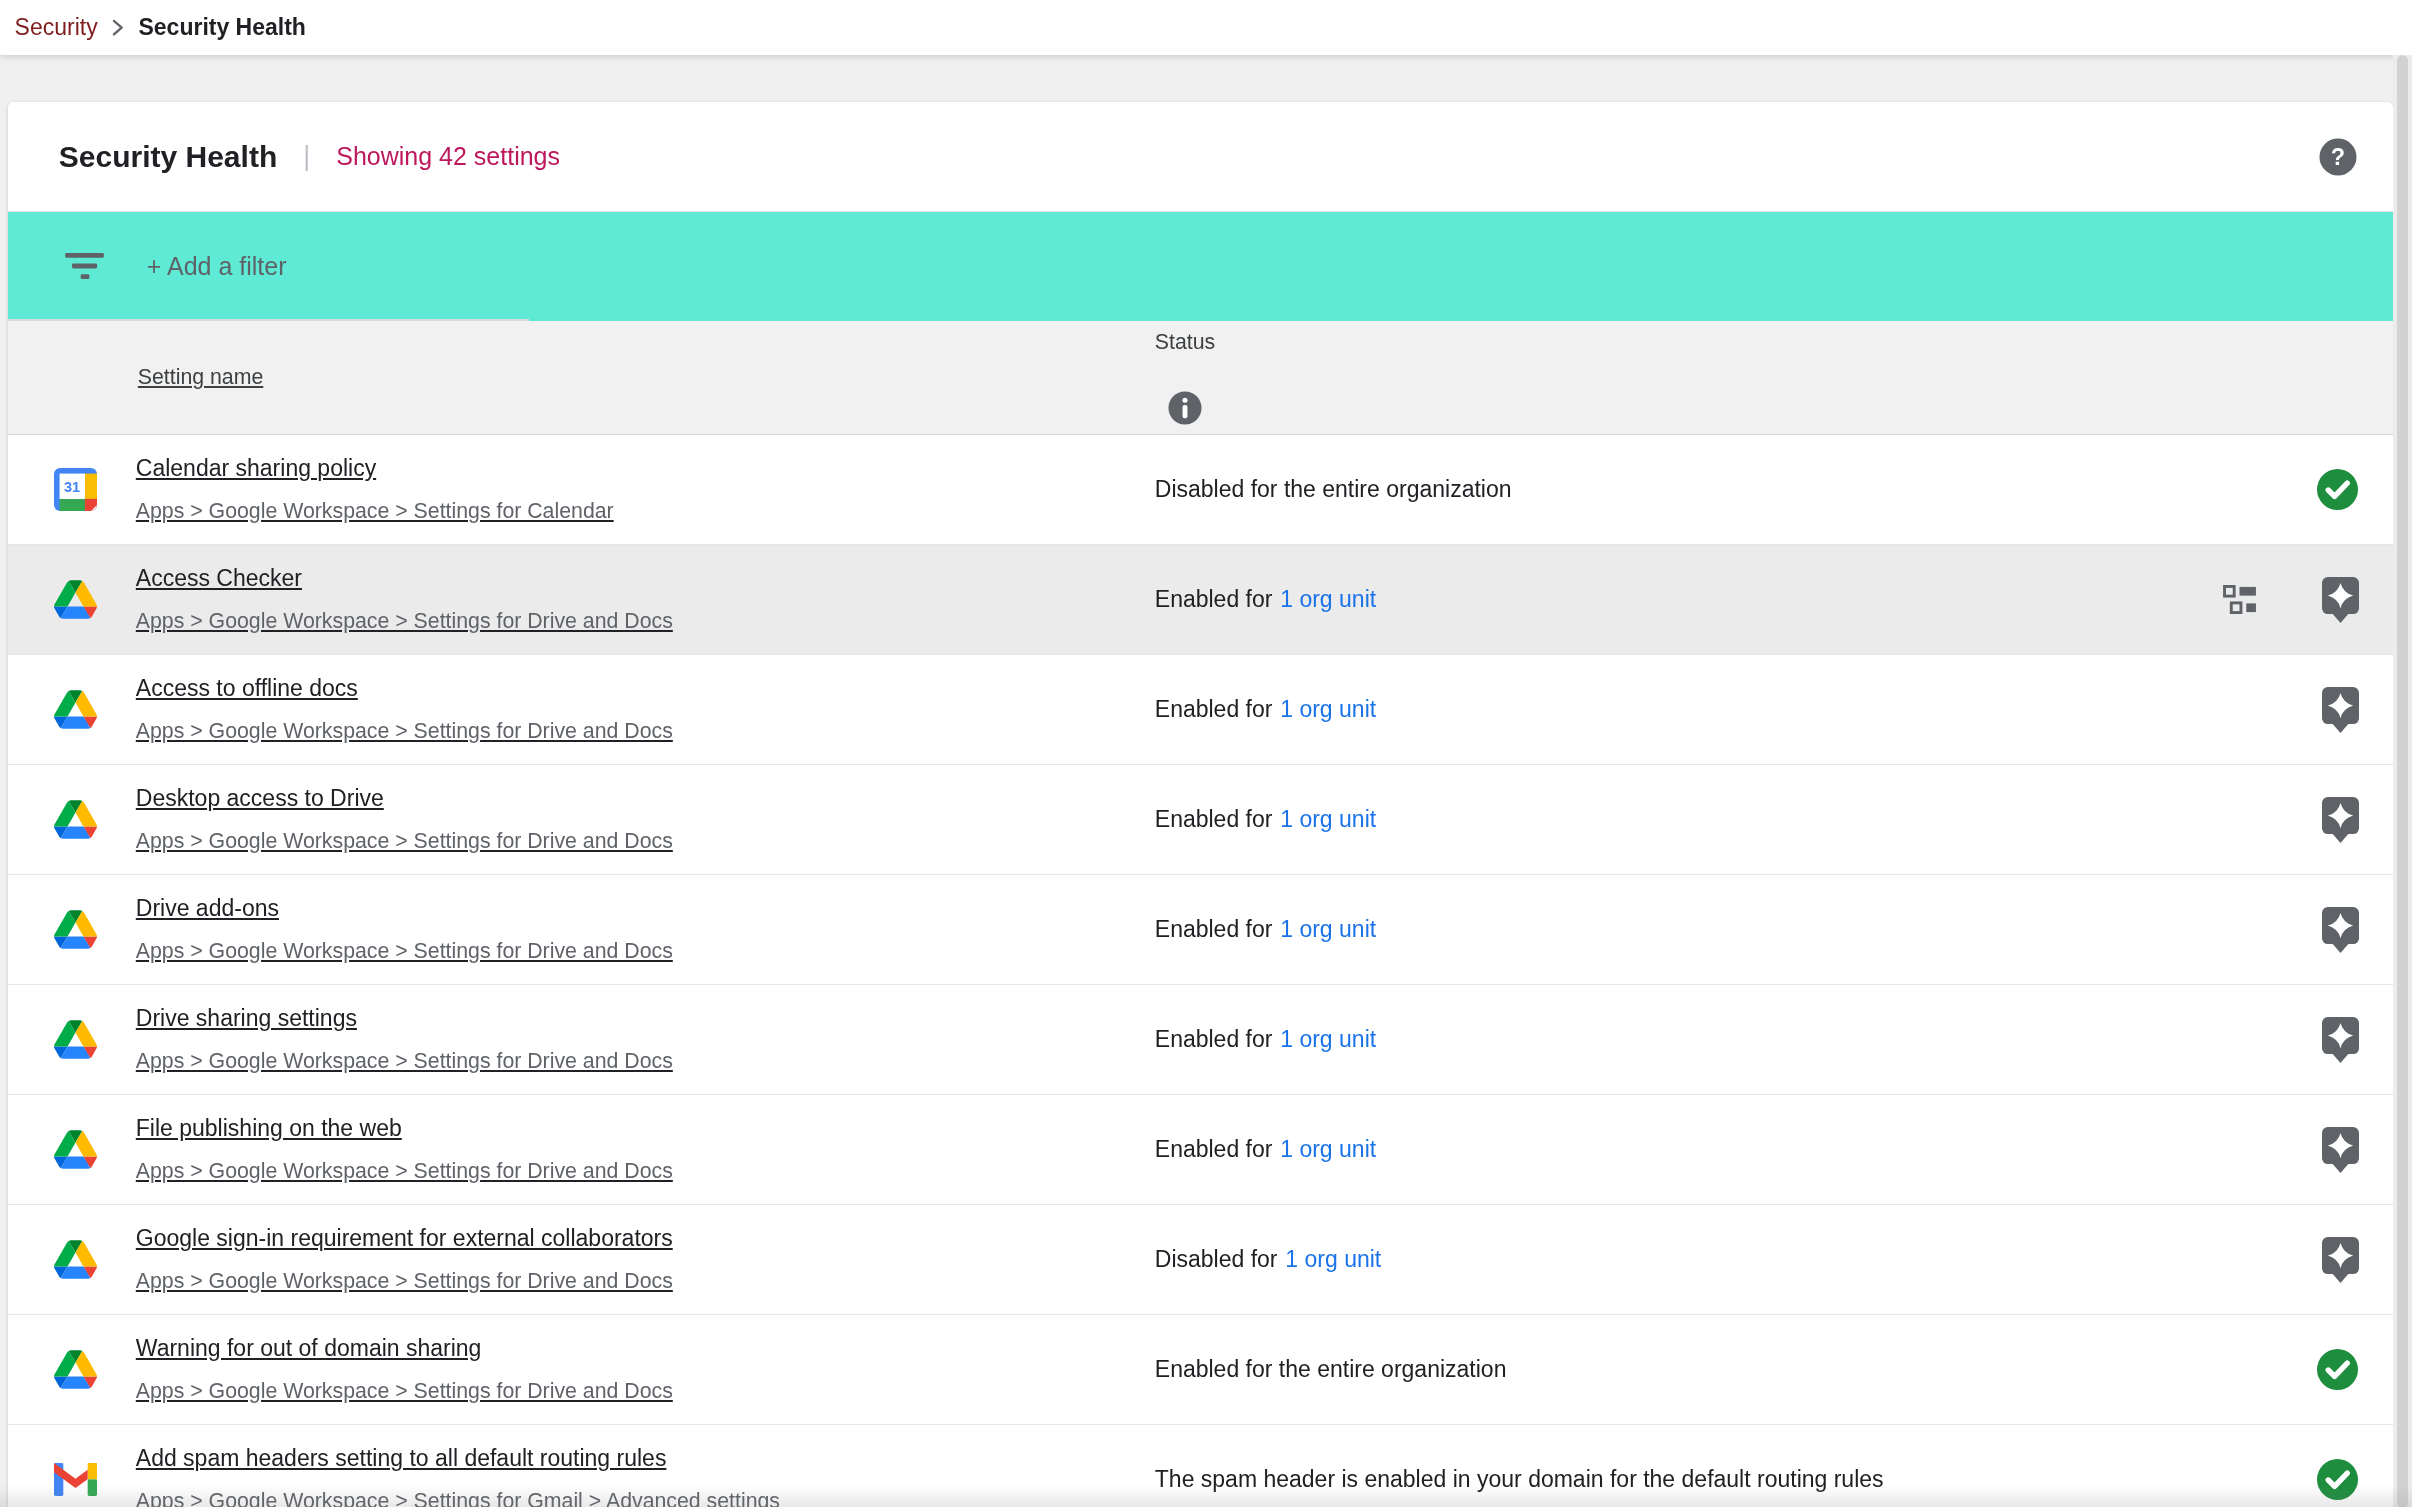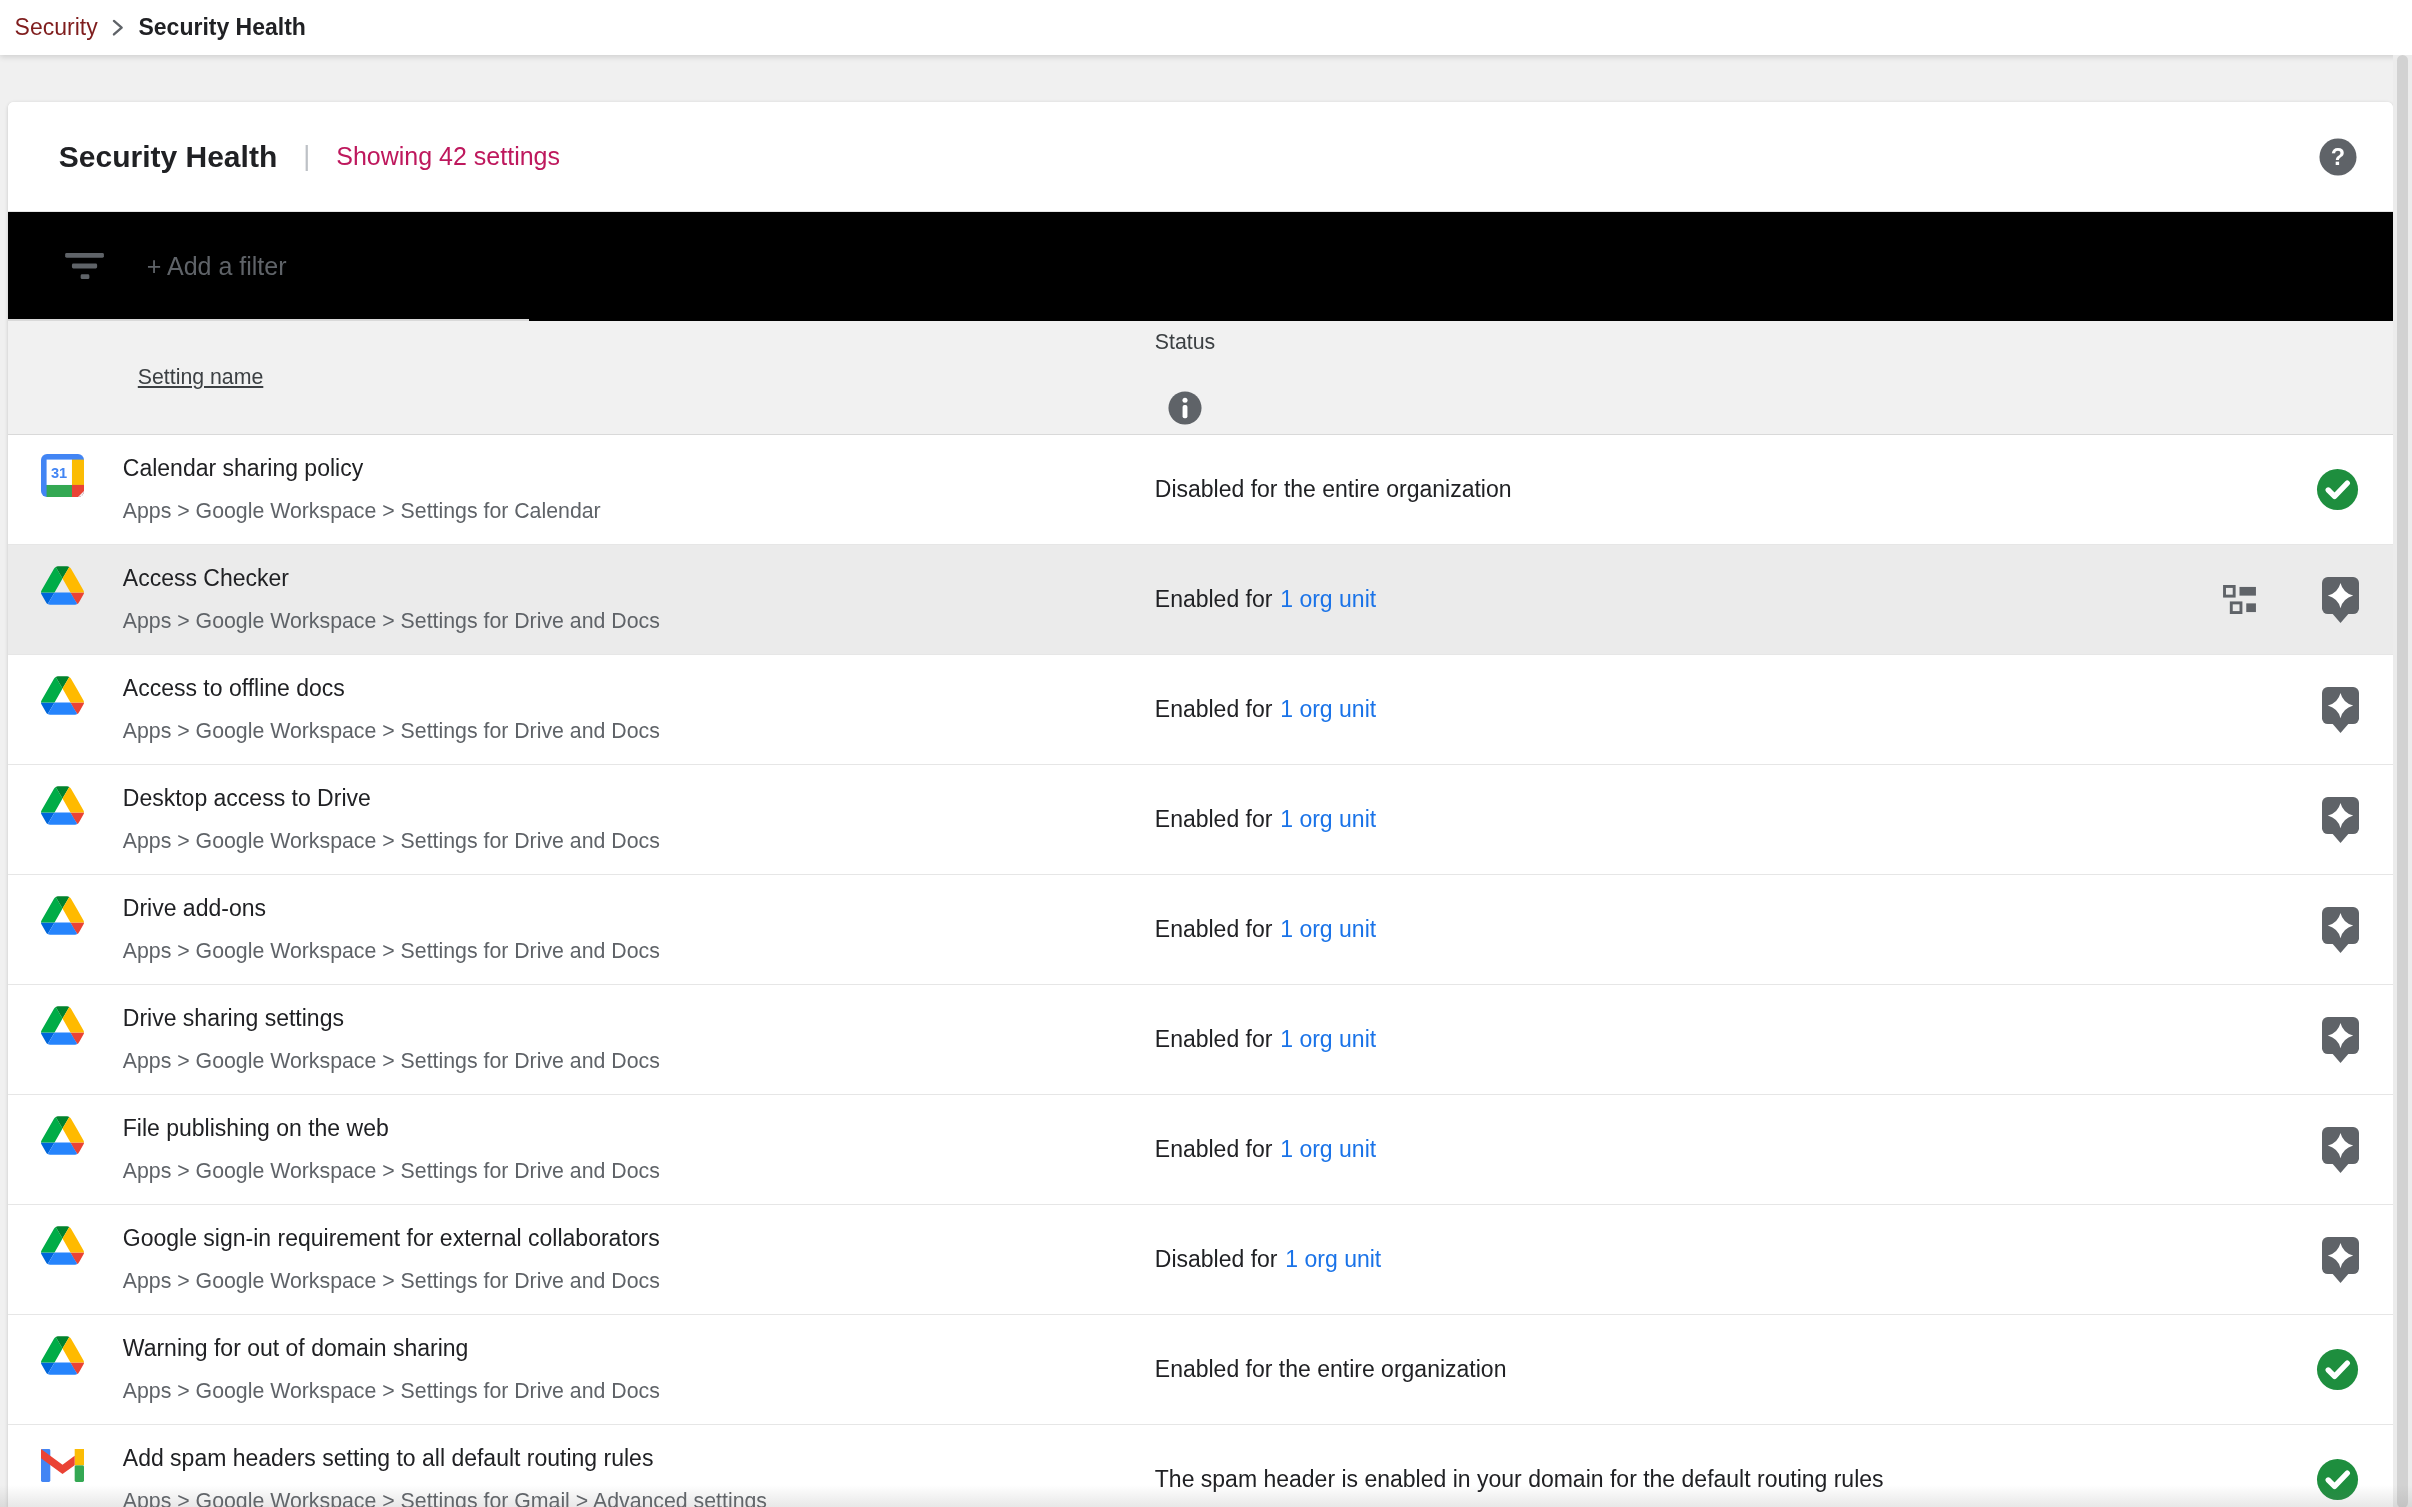--- a/index.html
+++ b/index.html
@@ -37,21 +37,21 @@
     padding:0 35px 0 51px;
     border-bottom:1px solid #e6e6e6;
     background:#ffffff;
   }
   .card-title { font-size:30px; font-weight:700; color:#202124; }
   .title-pipe { font-size:27px; color:#bdc1c6; margin:0 26px; font-weight:400; }
   .settings-count { font-size:25px; color:#be185d; }
   .help-btn { margin-left:auto; display:flex; align-items:center; cursor:pointer; }
   
   .filter-bar {
-    height:109px; background:#000000;
+    height:109px; background:#5eead4;
     display:flex; align-items:center;
     padding-left:55px;
     position:relative;
   }
   .filter-icon { display:flex; align-items:center; cursor:pointer; }
   .add-filter { font-size:25px; color:#5f6368; margin-left:39px; cursor:pointer; }
   .filter-underline {
     position:absolute; left:0; bottom:0; width:521px; height:1.9px;
     background:#d9d9d9;
   }
@@ -68,21 +68,21 @@
   
   .rows { background:#ffffff; }
   .row {
     height:110px;
     display:flex; align-items:center;
     border-bottom:1px solid #e6e6e6;
     background:#ffffff;
     cursor:pointer;
   }
   .row.highlighted { background:#ebebeb; }
-  .cell-name { width:1147px; display:flex; padding-left:33px; }
+  .cell-name { width:1147px; display:flex; align-items:center; padding-left:46px;text-decoration:underline; }
   .app-icon { width:43px; height:43px; display:flex; align-items:center; justify-content:center; flex:none; }
   .name-text { margin-left:39px; }
   .row-title { font-size:23px; color:#202124; line-height:29px; margin-bottom:11.6px; }
   .row-path  { font-size:21.3px; color:#5f6368; line-height:27px;margin-top:15px; }
   .cell-status { flex:1; display:flex; align-items:center; font-size:23px; color:#202124; white-space:pre; }
   .status-link { color:#1a73e8; text-decoration:none; margin-left:7.8px; cursor:pointer; }
   .cell-icons {
     display:flex; align-items:center; justify-content:flex-end;
     padding-right:34px; gap:66px; width:301px; flex:none;
   }

